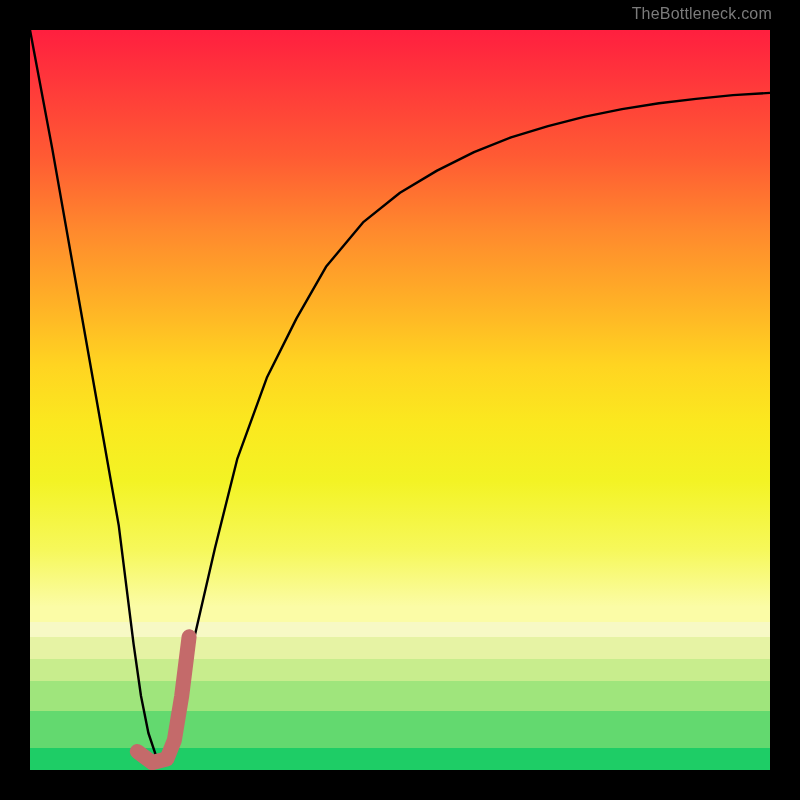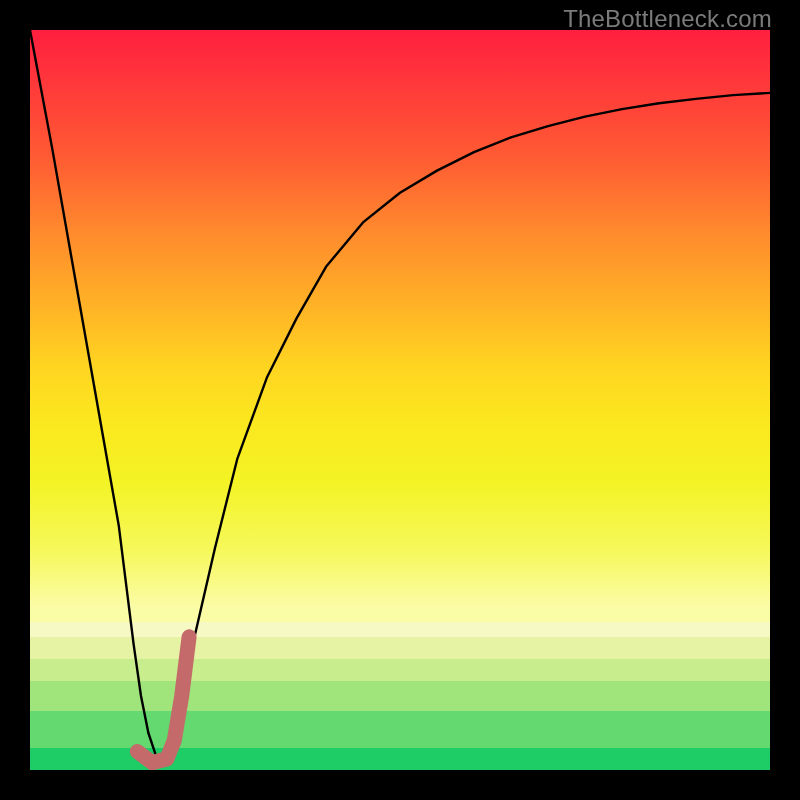--- a/index.html
+++ b/index.html
@@ -59,21 +59,21 @@
   }
   .curve-svg {
     position: absolute;
     inset: 0;
   }
   .watermark {
     position: absolute;
     top: 5px;
     right: 28px;
     color: #7b7b7b;
-    font-size: 24px;
+    font-size: 16px;
     font-weight: 400;
     letter-spacing: 0.2px;
   }
 </style>
 </head>
 <body>
 
 <div class="frame">
   <div class="watermark">TheBottleneck.com</div>
 

